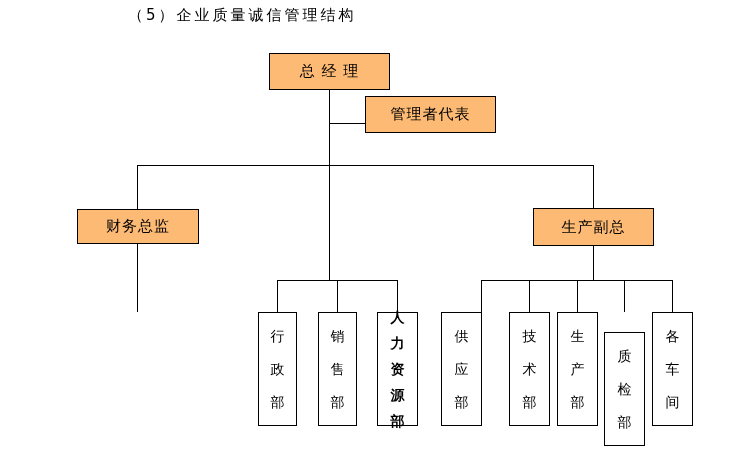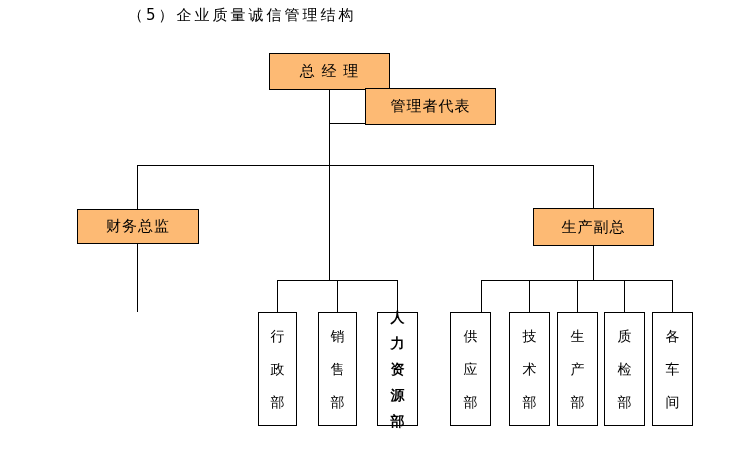--- a/index.html
+++ b/index.html
@@ -22,44 +22,44 @@
   
   .hbox {
     position: absolute;
     border: 1px solid #000000;
     background: #fdba74;
     display: flex; align-items: center; justify-content: center;
     font-size: 15px; letter-spacing: 1px;
     white-space: nowrap;
   }
   .hbox.gm   { left: 269px; top: 53px;  width: 121px; height: 37px; }
-  .hbox.rep  { left: 365px; top: 88px; width: 131px; height: 37px; }
+  .hbox.rep  { left: 365px; top: 96px; width: 131px; height: 37px; }
   .hbox.fd   { left: 77px;  top: 209px; width: 122px; height: 35px; }
   .hbox.pvp  { left: 533px; top: 208px; width: 121px; height: 38px; }
 
   
   .vbox {
     position: absolute; top: 312px; height: 114px;
     border: 1px solid #000000;
     background: #ffffff;
     display: flex; align-items: center; justify-content: center;
     font-size: 14px;
   }
   .vbox .vt { display: block; width: 1em; word-break: break-all; text-align: center; }
   .vbox.lh3 .vt { line-height: 33px; }
   .vbox.lh5 .vt { line-height: 26px; font-weight: bold; }
 
   .vbox.finance  { left: 113px; width: 40px; }
   .vbox.admin    { left: 258px; width: 39px; }
   .vbox.sales    { left: 318px; width: 39px; }
   .vbox.hr       { left: 377px; width: 41px; }
-  .vbox.supply   { left: 450px; width: 41px; }
+  .vbox.supply   { left: 441px; width: 41px; }
   .vbox.tech     { left: 509px; width: 41px; }
   .vbox.prod     { left: 557px; width: 41px; align-items: center; }
-  .vbox.qc       { left: 604px; width: 41px; }
+  .vbox.qc       { left: 604px; width: 41px; margin-top: 20px; }
   .vbox.workshop { left: 652px; width: 41px; }
 
   
   .vline { position: absolute; width: 1px; background: #000000; }
   .hline { position: absolute; height: 1px; background: #000000; }
 
   .l-trunk     { left: 329px; top: 90px;  height: 190px; }
   .l-rep       { left: 330px; top: 123px; width: 36px; }
   .l-mainrail  { left: 137px; top: 165px; width: 457px; }
   .l-fd-drop   { left: 137px; top: 165px; height: 44px; }

